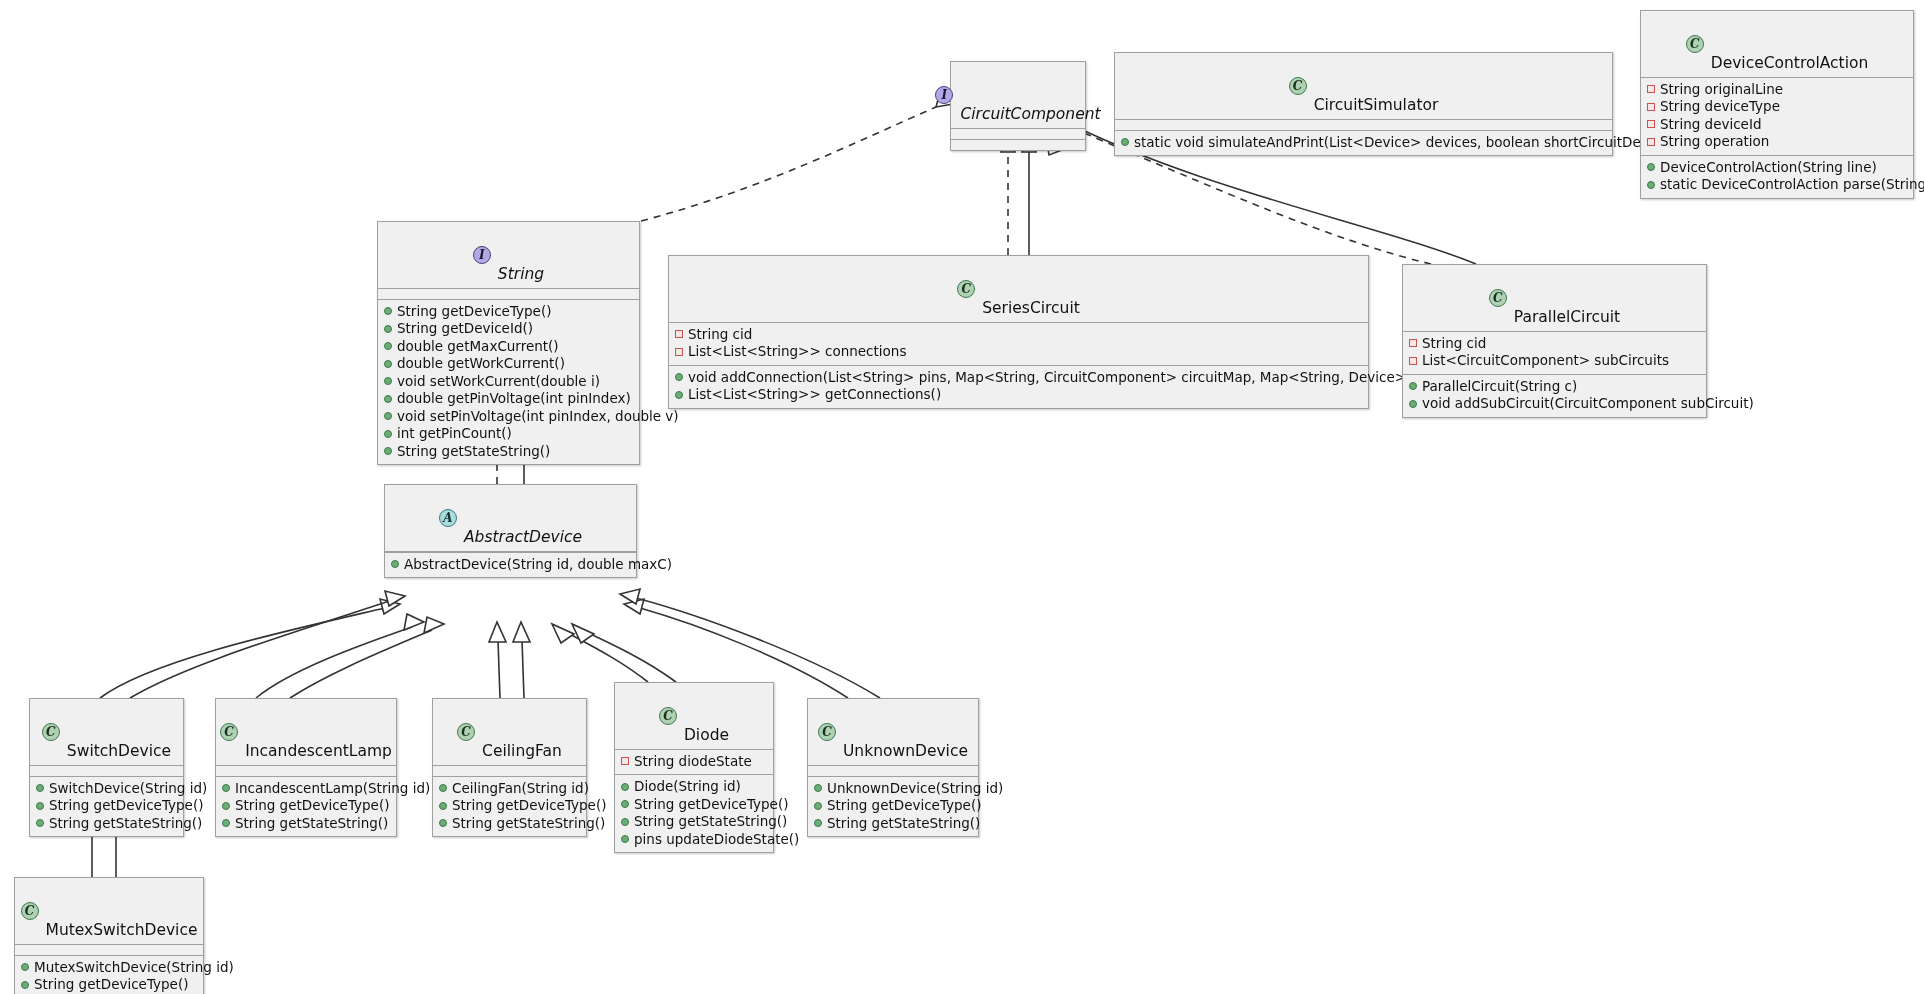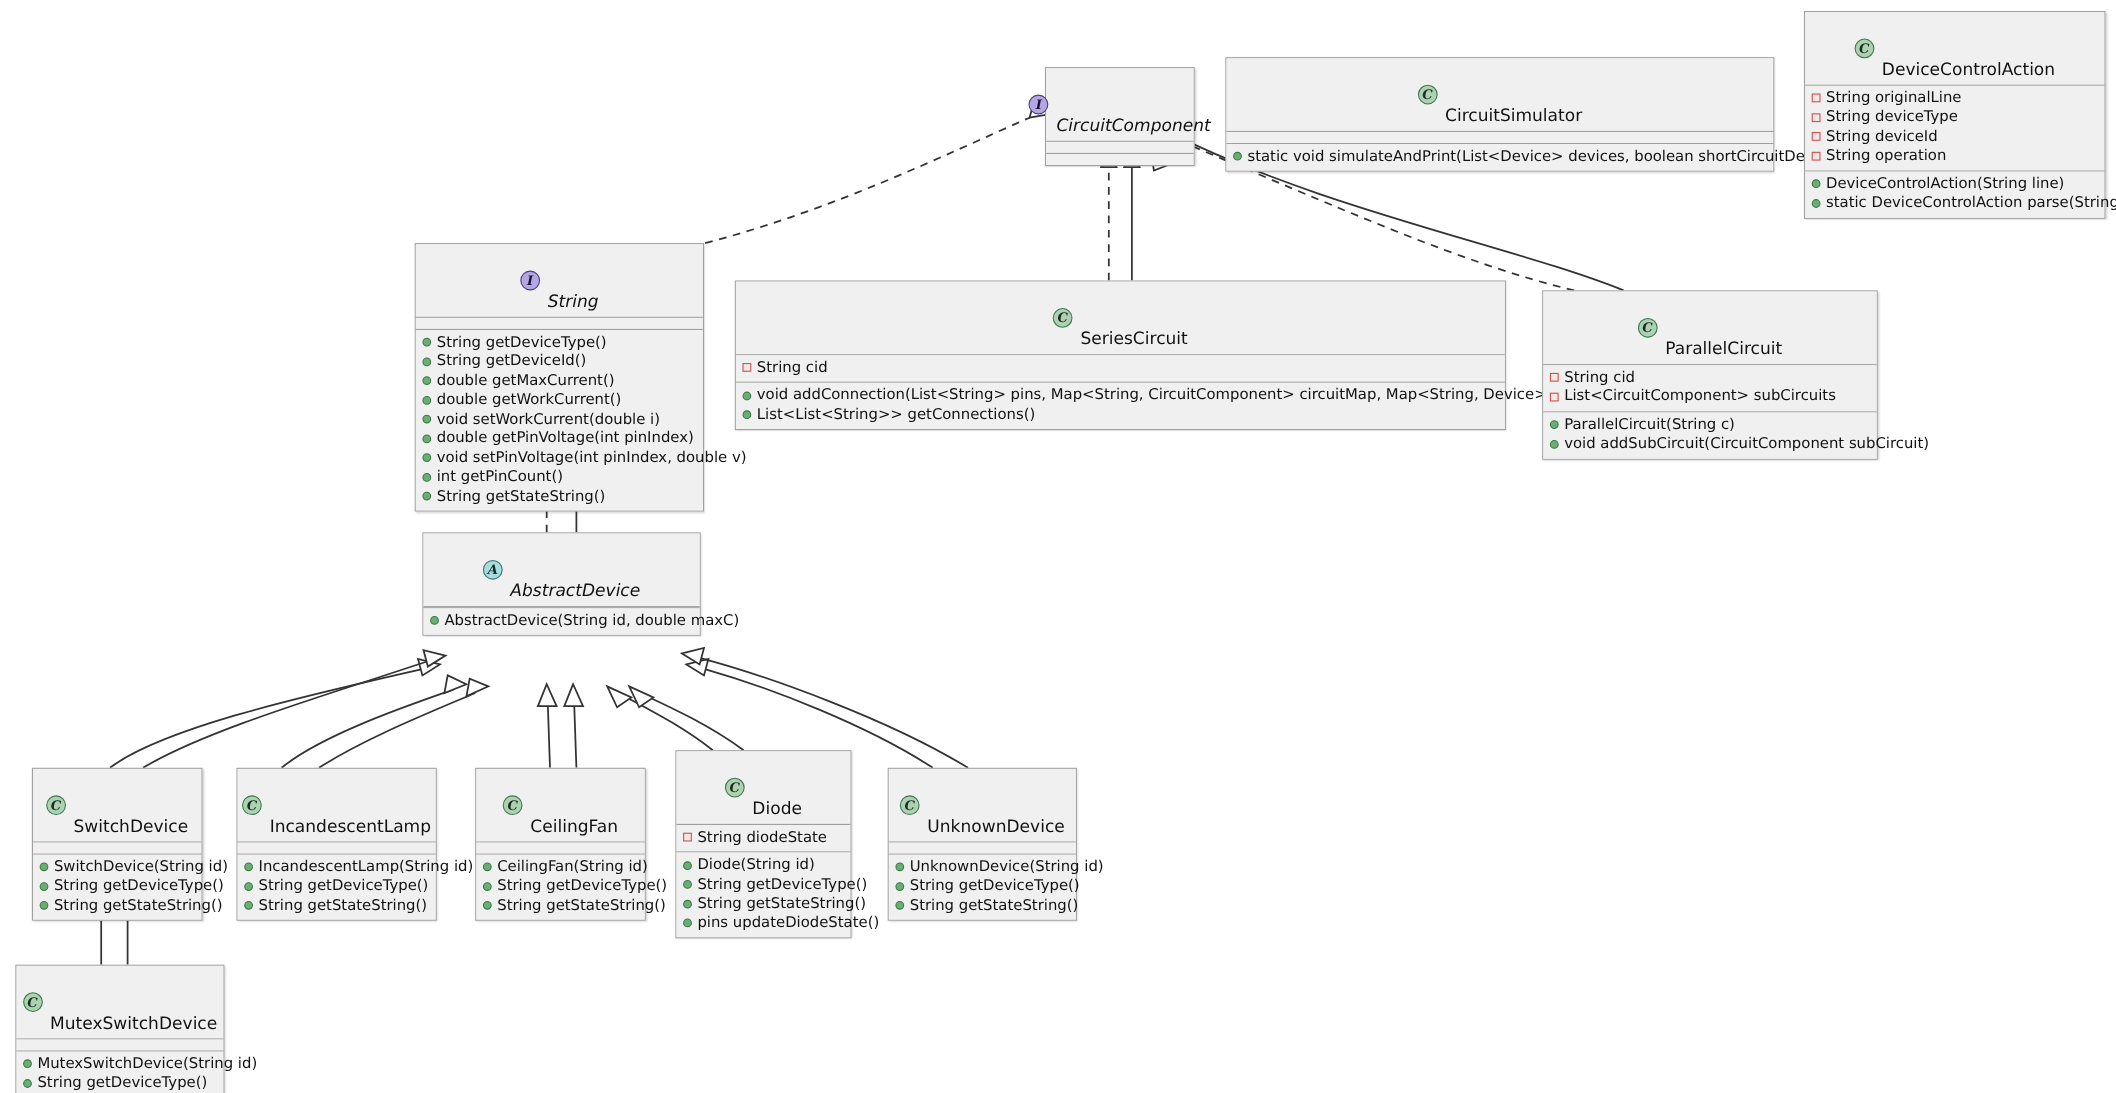--- a/index.html
+++ b/index.html
@@ -293,20 +293,24 @@
     <div class="uml-header">
       <span class="stereo-icon cls">C</span>
       <span class="type-name">SeriesCircuit</span>
     </div>
     <div class="divider"></div>
     <div class="compartment">
       <div class="member">
         <span class="vis priv"></span>
         <span class="member-text">String cid</span>
       </div>
+      <div class="member">
+        <span class="vis priv"></span>
+        <span class="member-text">List&lt;List&lt;String&gt;&gt; connections</span>
+      </div>
     </div>
     <div class="divider"></div>
     <div class="compartment">
       <div class="member">
         <span class="vis pub"></span>
         <span class="member-text">void addConnection(List&lt;String&gt; pins, Map&lt;String, CircuitComponent&gt; circuitMap, Map&lt;String, Device&gt; deviceMap)</span>
       </div>
       <div class="member">
         <span class="vis pub"></span>
         <span class="member-text">List&lt;List&lt;String&gt;&gt; getConnections()</span>

